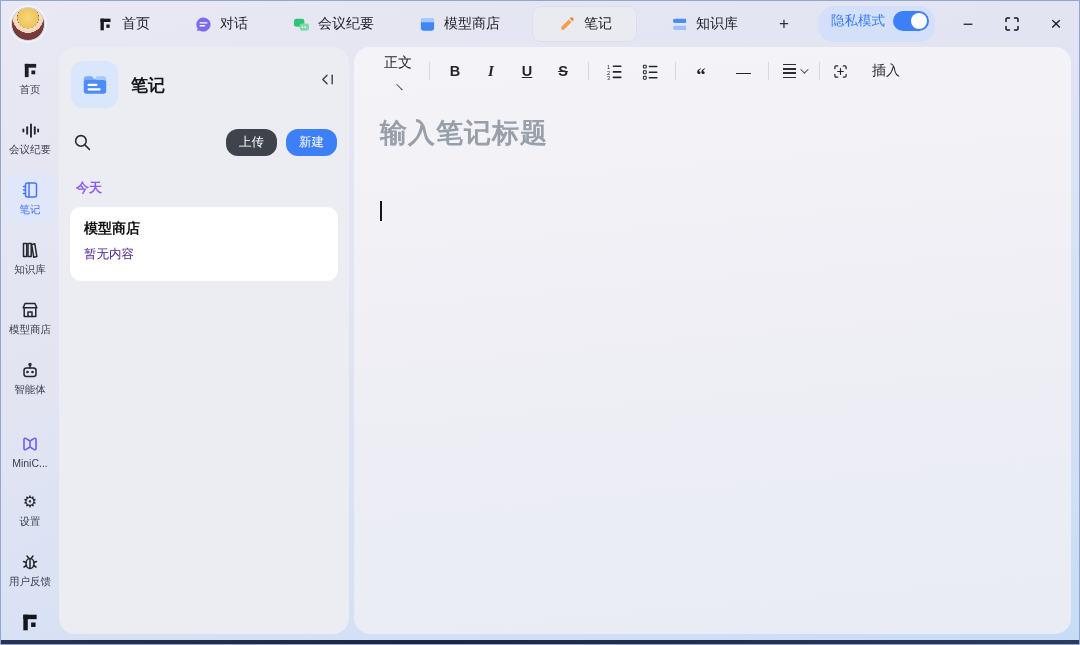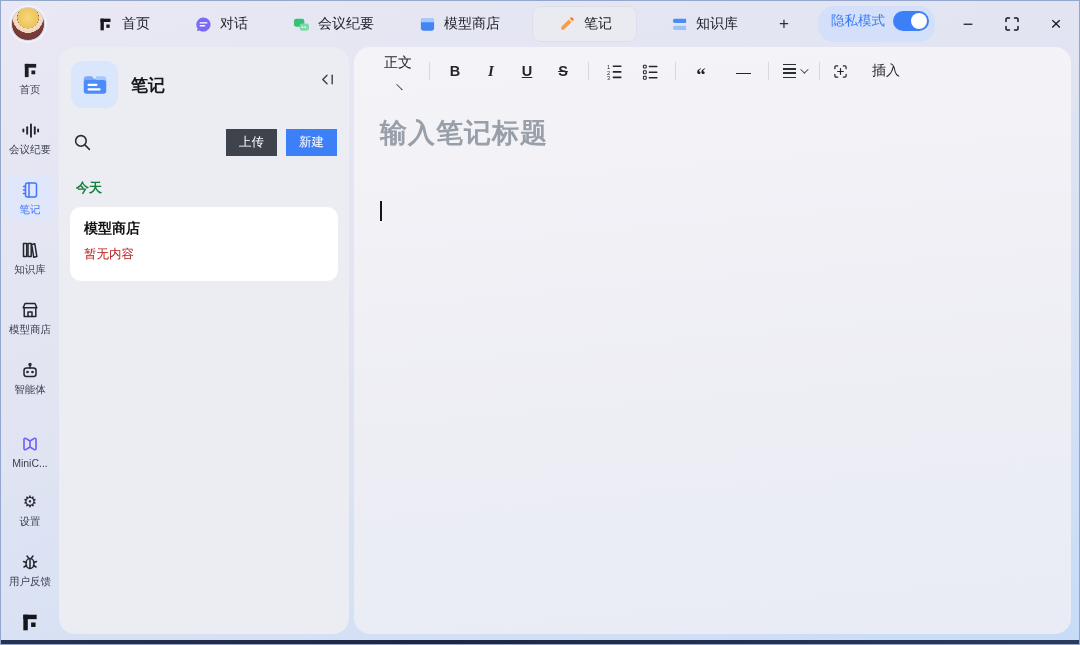--- a/index.html
+++ b/index.html
@@ -54,27 +54,27 @@
   .panel-list{ width:290px; flex:0 0 auto; background:#ebedf2; border-radius:16px; position:relative; overflow:hidden; }
   .panel-editor{ flex:1; background:linear-gradient(175deg,#f4f4f8 0%,#efeff5 45%,#e9ecf4 100%);
     border-radius:16px; padding:0 26px; position:relative; overflow:hidden; }
 
   
   .pl-header{ display:flex; align-items:flex-start; padding:14px 12px 0 12px; gap:13px; }
   .folder-badge{ width:47px; height:47px; border-radius:12px; background:#d9e6fb; display:flex; align-items:center; justify-content:center; }
   .pl-title{ font-size:17px; font-weight:bold; color:#15171c; margin-top:13px; }
   .collapse-btn{ margin-left:auto; margin-top:8px; width:20px; height:20px; display:flex; align-items:center; justify-content:center; cursor:default; }
   .pl-searchrow{ display:flex; align-items:center; padding:21px 12px 0 14px; }
-  .btn{ border:none; border-radius:0; color:#fff; font-size:12.5px; padding:5px 13px; cursor:default; font-family:inherit; }
+  .btn{ border:none; border-radius:12px; color:#fff; font-size:12.5px; padding:5px 13px; cursor:default; font-family:inherit; }
   .btn-upload{ background:var(--upload-btn-bg,#3f434c); margin-left:auto; }
   .btn-new{ background:var(--accent-blue,#3d7ff7); margin-left:9px; }
-  .pl-section{ font-size:13px; font-weight:bold; color:#15803d; margin:23px 0 9px 17px; }
+  .pl-section{ font-size:13px; font-weight:bold; color:#8b5cf6; margin:23px 0 9px 17px; }
   .note-card{ margin:0 10px; background:#ffffff; border:1px solid #ececf1; border-radius:12px; padding:13px 14px 18px; cursor:default; }
   .note-title{ font-size:14px; font-weight:bold; color:#101114; }
-  .note-preview{ font-size:12.5px; color:#b91c1c; margin-top:8px; }
+  .note-preview{ font-size:12.5px; color:#4c1d95; margin-top:8px; }
 
   
   .ed-meta{ height:47px; display:flex; align-items:center; }
   .ed-modified{ font-size:12px; color:#8e94a0; }
   .ed-meta-right{ margin-left:auto; display:flex; align-items:center; gap:23px; }
   .meta-act{ display:flex; align-items:center; gap:5px; font-size:13px; color:#23262d; cursor:default; }
   .ai-btn{ font-size:14px; font-weight:bold; color:#0e0f13; cursor:default; }
 
   .ed-toolbar{ display:flex; align-items:center; margin-top:8px; height:32px; color:#22252b; }
   .tb-sep{ width:1px; height:18px; background:#d7d9df; margin:0 13px; }

